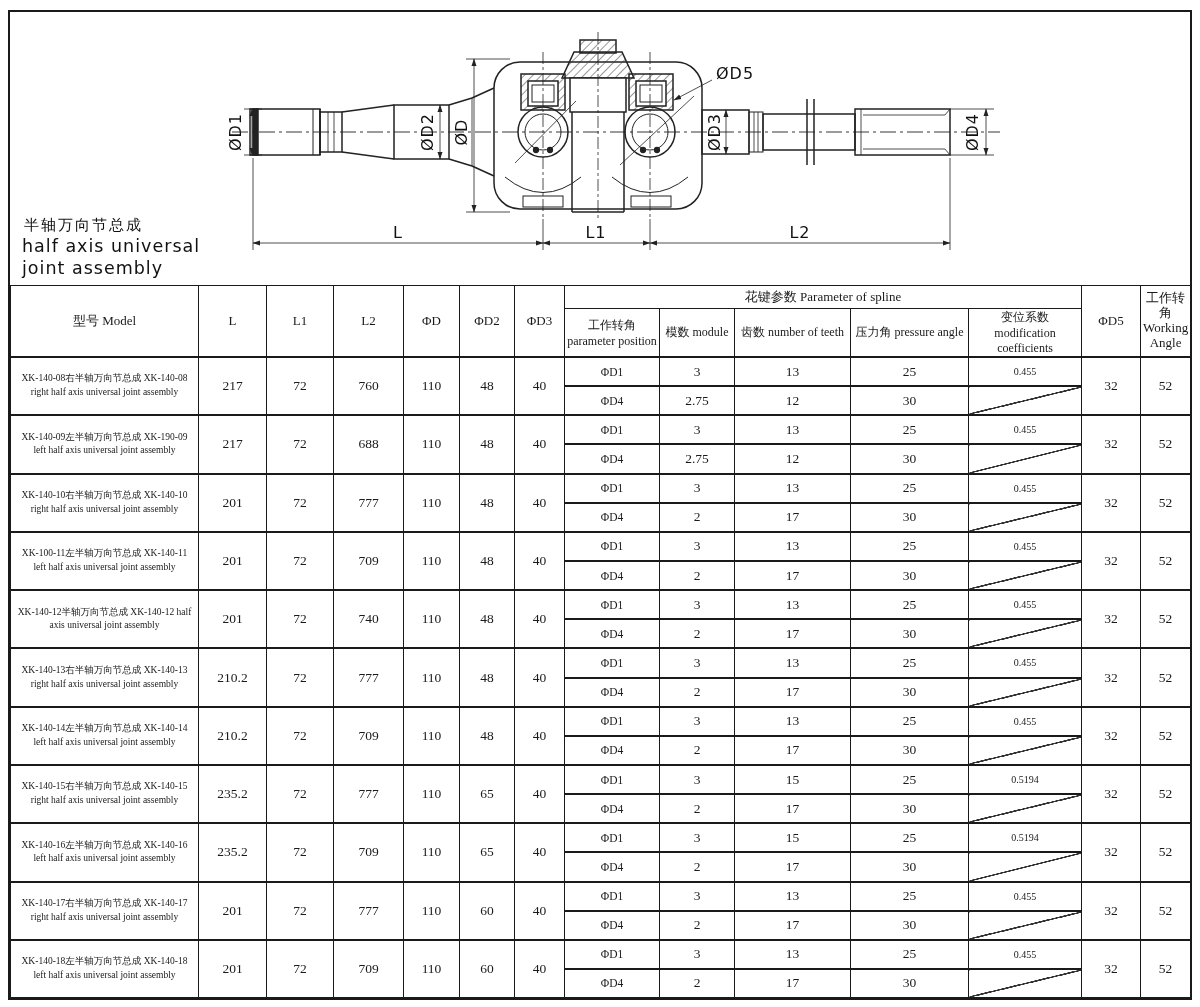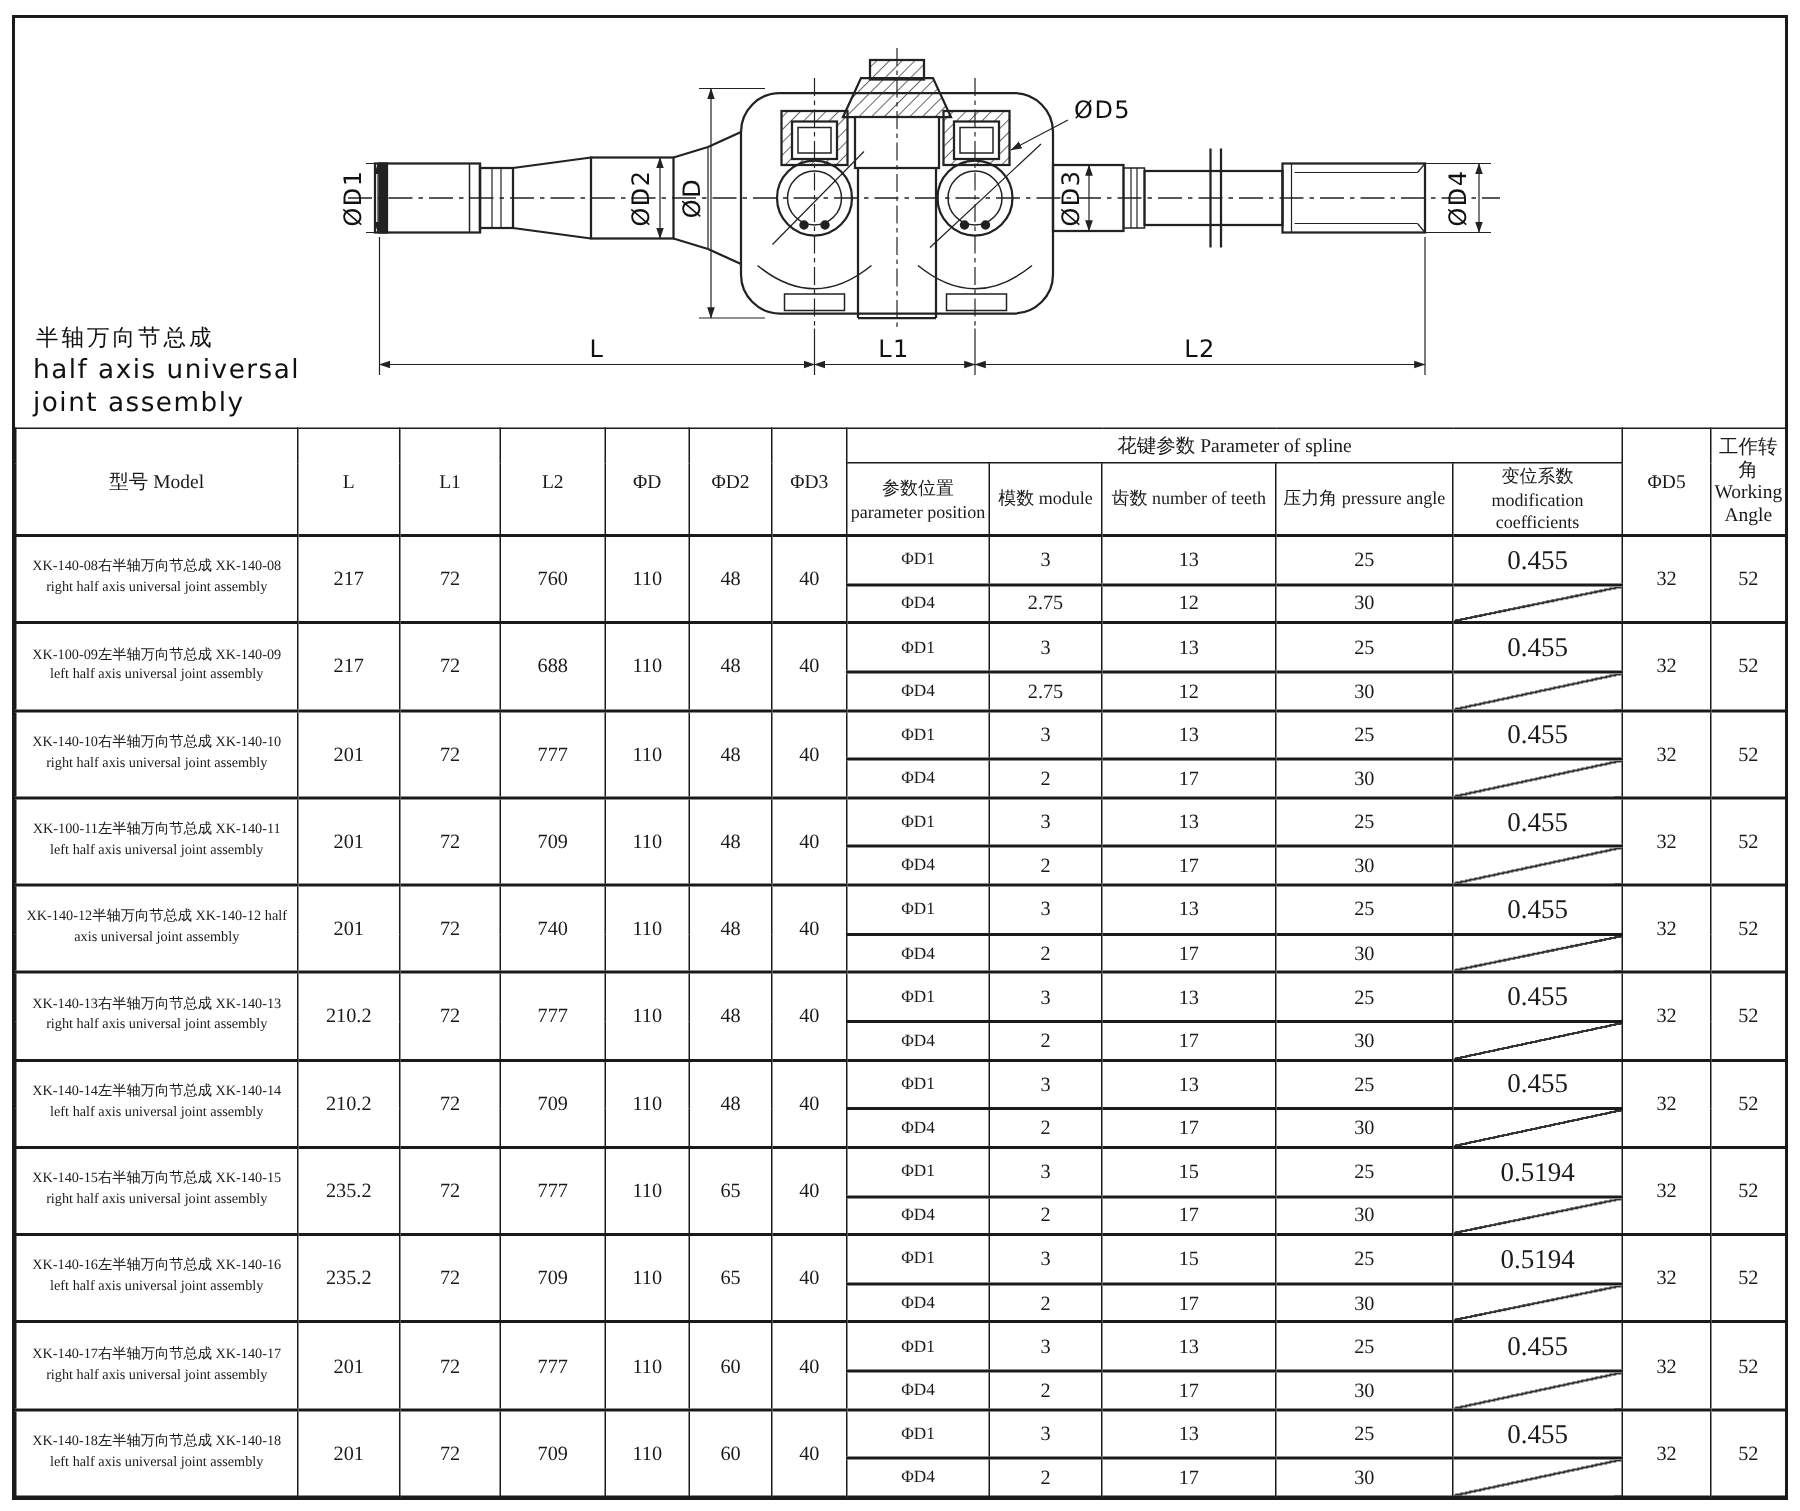--- a/index.html
+++ b/index.html
@@ -15,21 +15,21 @@
   thead tr.h1 th{height:22px;font-size:13px;}
   thead tr.h2 th{height:18px;font-size:12px;}
   th.tiny{font-size:8px;}
   th.model-h{font-size:13.5px;}
   th.angle-h{font-size:9px;line-height:1.15;margin-top:45px;}
   th.group-h{border-bottom-width:1px;}
   thead tr.h2 th{border-bottom:2px solid #1a1a1a;}
   tbody td{font-size:13.5px;}
   tbody td.model-cell{font-size:9.5px;line-height:1.45;padding:0 5px;margin-left:16px;}
   tbody td.pos-cell{font-size:11.5px;}
-  tbody td.coeff-cell{font-size:18px;}
+  tbody td.coeff-cell{font-size:10px;}
   tbody tr.grp td{border-top:2px solid #1a1a1a;}
   tbody tr.sub2 td{border-top:2px solid #1a1a1a;margin-top:44px;}
   td.diag{background:linear-gradient(to bottom right,transparent calc(50% - 0.8px),#333 calc(50% - 0.8px),#333 calc(50% + 0.8px),transparent calc(50% + 0.8px));}
 </style>
 </head>
 <body>
 
 <div class="sheet">
 
   <div class="drawing-area">
@@ -205,21 +205,21 @@
         <th rowspan="2">ΦD2</th>
         <th rowspan="2">ΦD3</th>
         <th colspan="5" class="group-h">花键参数 Parameter of spline</th>
         <th rowspan="2">ΦD5</th>
         <th rowspan="2" class="angle-h">
           <span>工作转角</span><br>
           <span>Working Angle</span>
         </th>
       </tr>
       <tr class="h2">
-        <th class="tiny">参数位置 parameter position</th>
+        <th class="tiny">工作转角 parameter position</th>
         <th>模数 module</th>
         <th>齿数 number of teeth</th>
         <th>压力角 pressure angle</th>
         <th class="tiny">变位系数 modification coefficients</th>
       </tr>
     </thead>
     <tbody>
         <tr class="grp">
           <td class="model-cell" rowspan="2">XK-140-08右半轴万向节总成 XK-140-08 right half axis universal joint assembly</td>
           <td rowspan="2">217</td>
@@ -237,21 +237,21 @@
           <td rowspan="2">52</td>
         </tr>
         <tr class="sub2">
           <td class="pos-cell">ΦD4</td>
           <td>2.75</td>
           <td>12</td>
           <td>30</td>
           <td class="coeff-cell diag"></td>
         </tr>
         <tr class="grp">
-          <td class="model-cell" rowspan="2">XK-100-09左半轴万向节总成 XK-140-09 left half axis universal joint assembly</td>
+          <td class="model-cell" rowspan="2">XK-140-09左半轴万向节总成 XK-190-09 left half axis universal joint assembly</td>
           <td rowspan="2">217</td>
           <td rowspan="2">72</td>
           <td rowspan="2">688</td>
           <td rowspan="2">110</td>
           <td rowspan="2">48</td>
           <td rowspan="2">40</td>
           <td class="pos-cell">ΦD1</td>
           <td>3</td>
           <td>13</td>
           <td>25</td>

